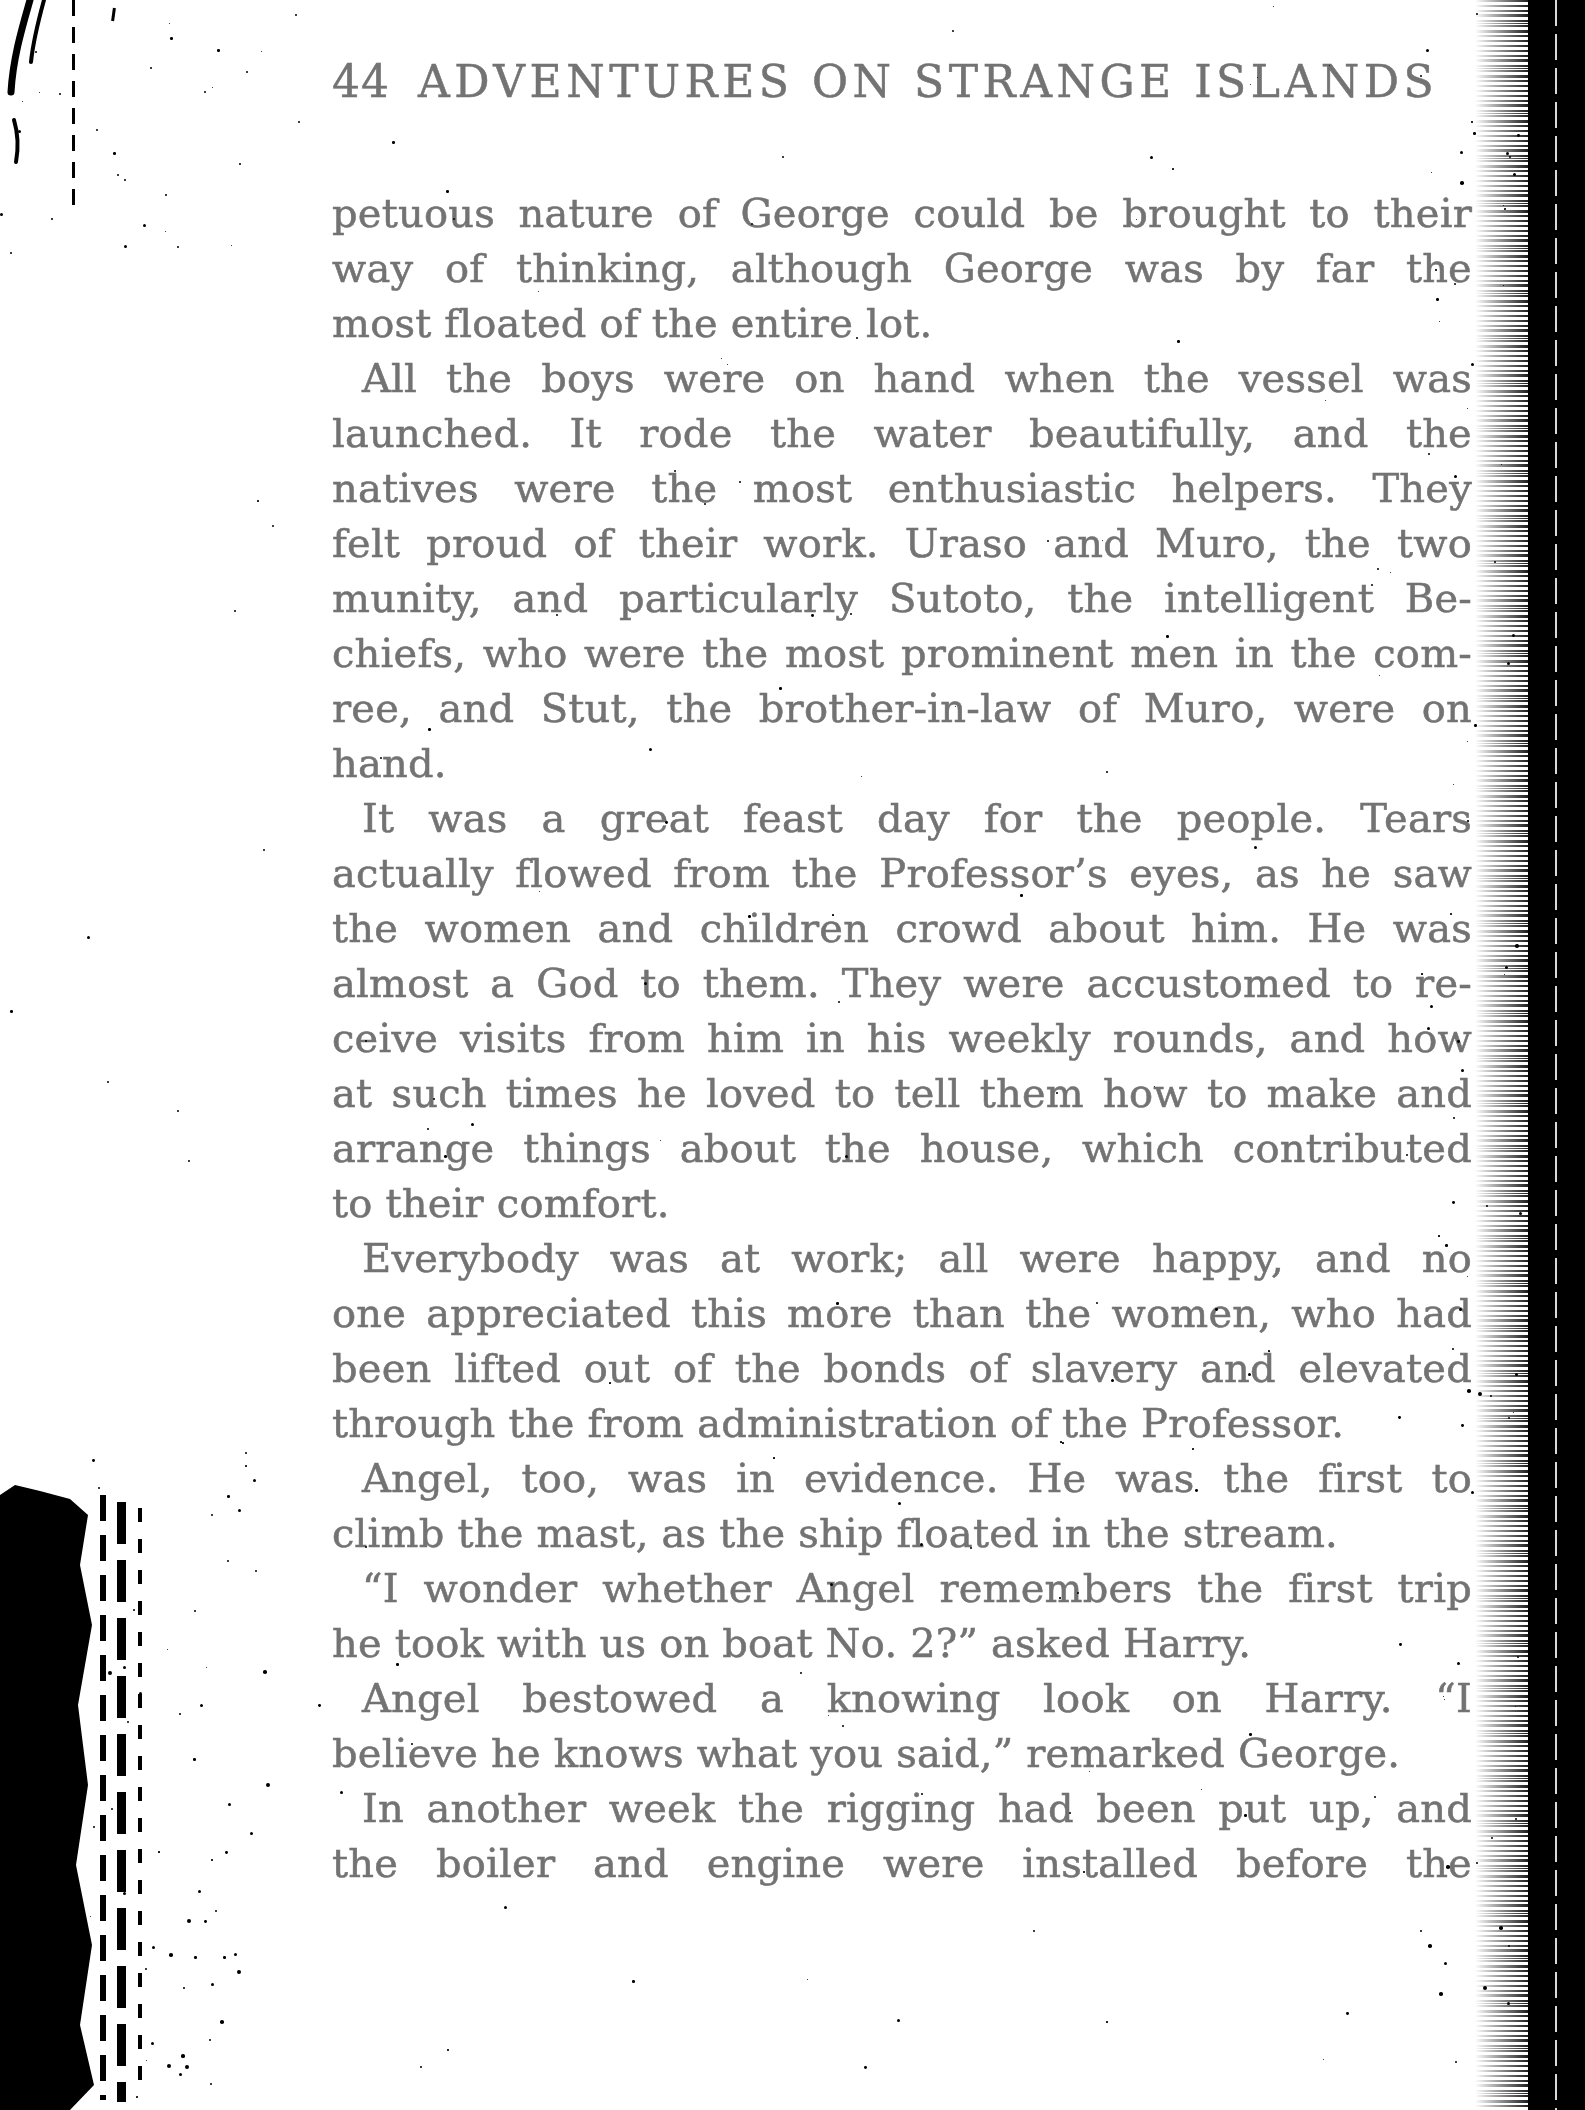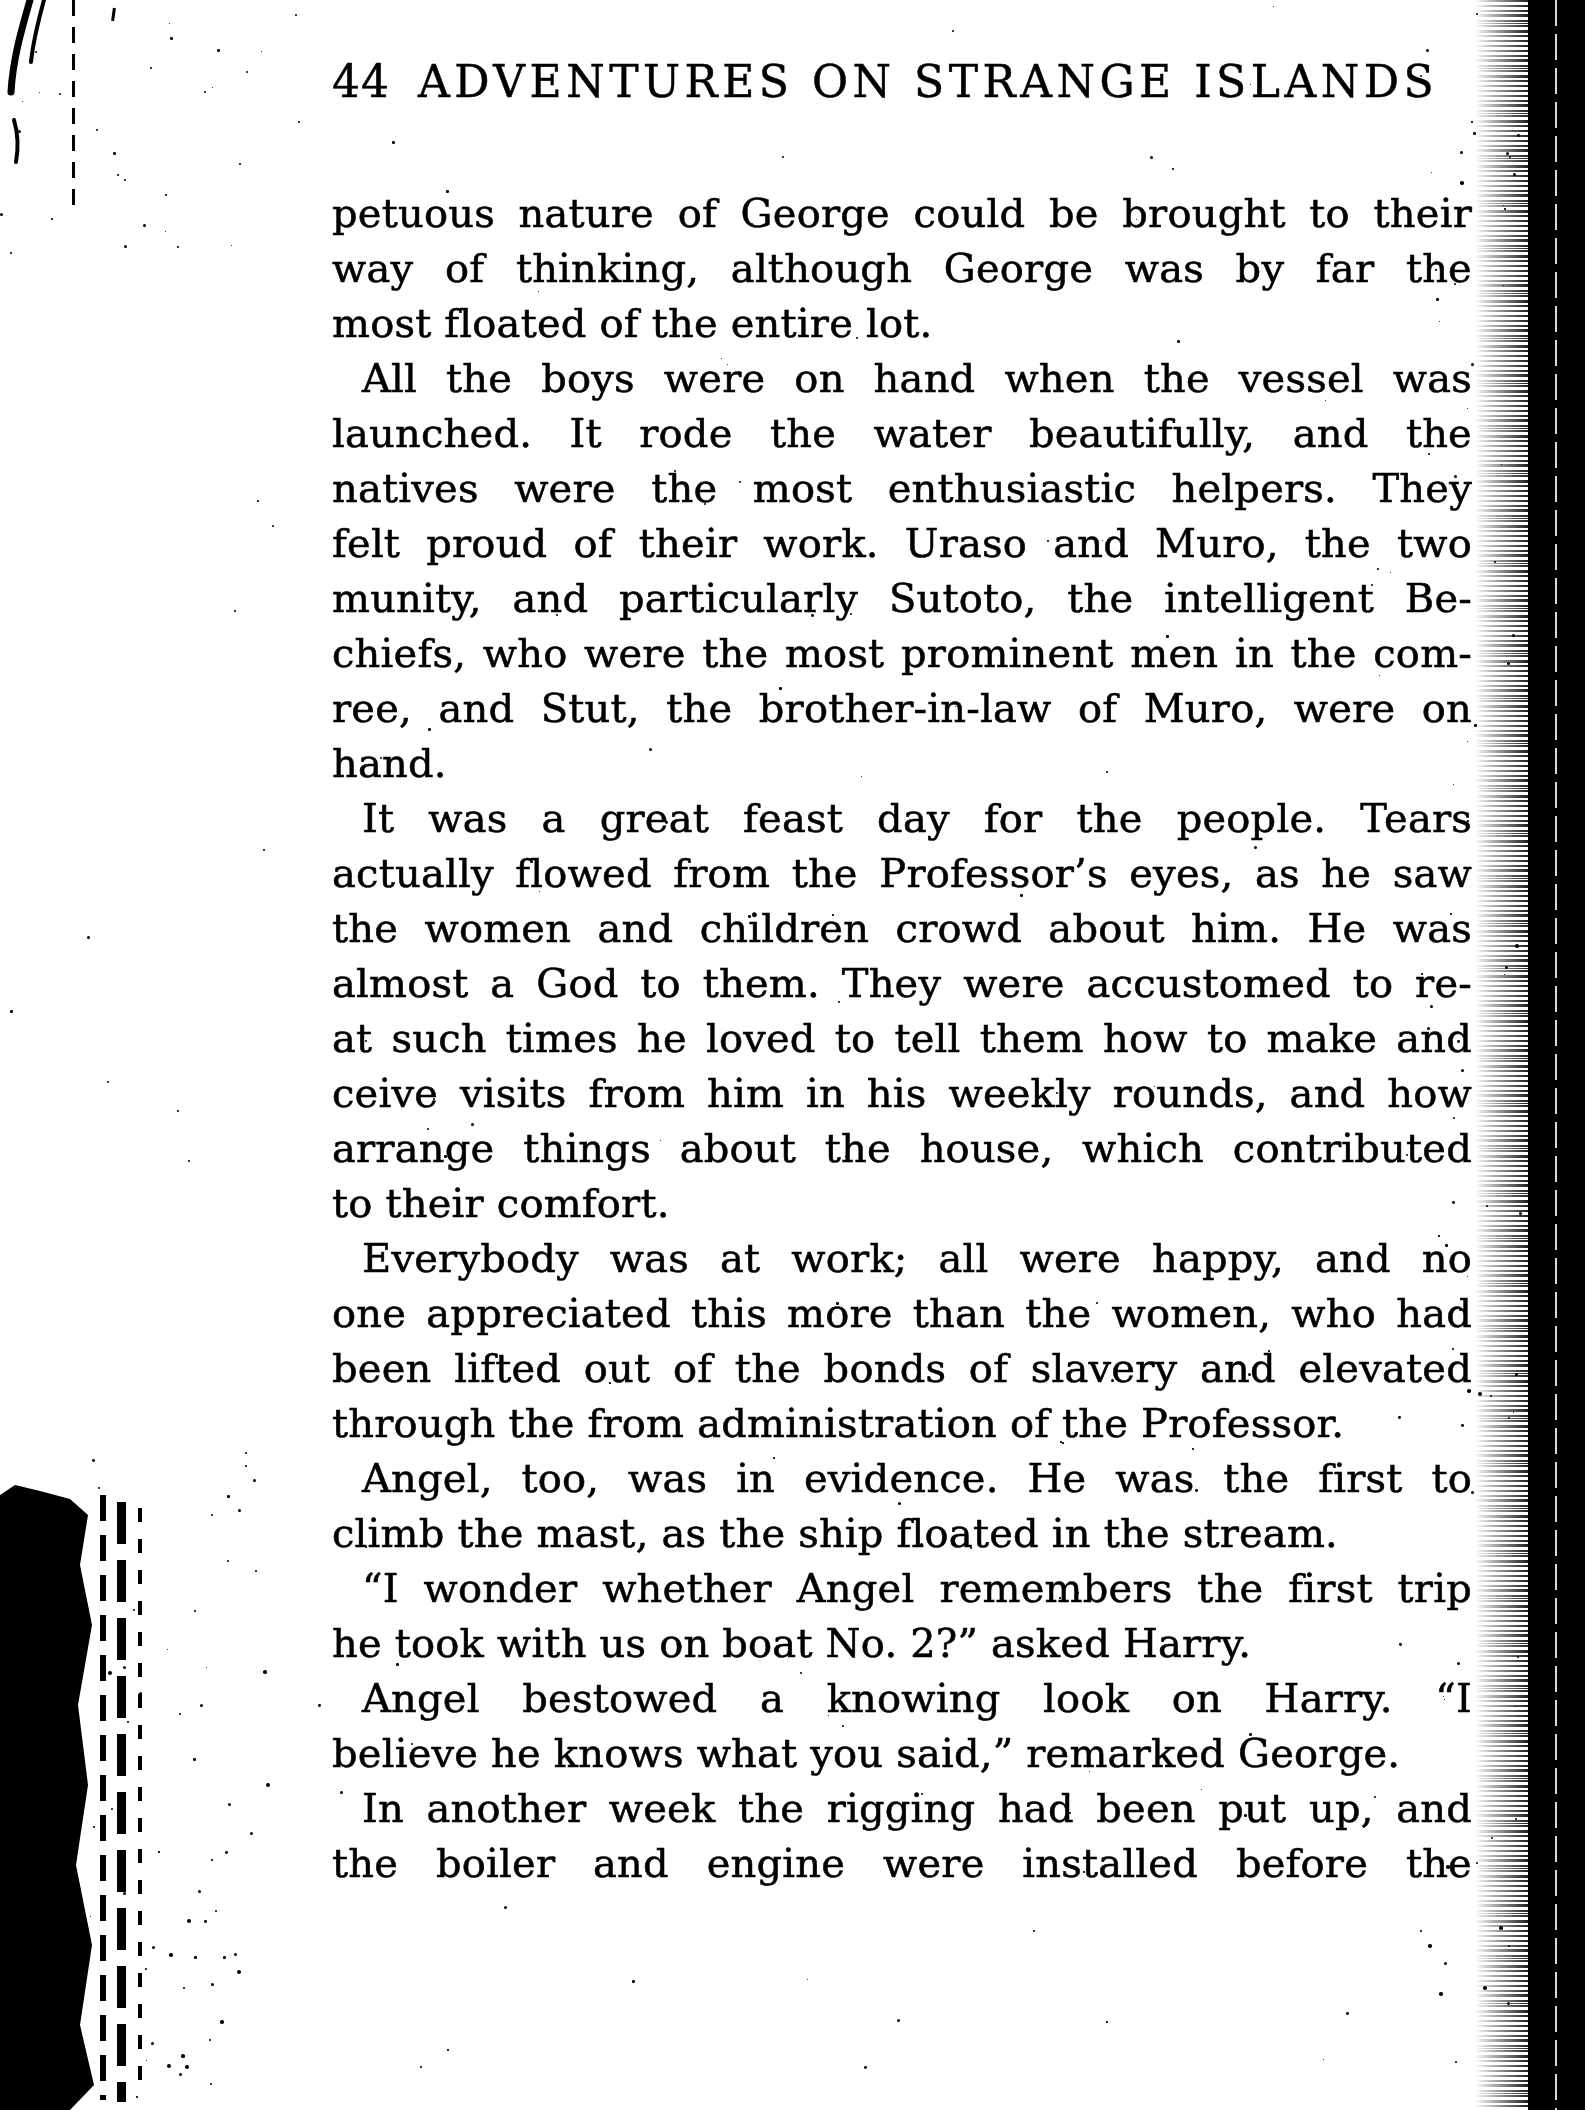--- a/index.html
+++ b/index.html
@@ -2,21 +2,21 @@
 <html><head>
 <meta charset="utf-8">
 <style>
   html,body{margin:0;padding:0;background:#ffffff;}
   .page{
     position:relative;
     width:1585px;height:2110px;
     background:#ffffff;
     overflow:hidden;
     font-family:"DejaVu Serif","Liberation Serif",serif;
-    color:#000000;
+    color:#737373;
   }
   
   .header{
     position:absolute;left:332px;top:60px;
     display:flex;align-items:baseline;
     font-size:44px;line-height:1;
     white-space:nowrap;
     -webkit-text-stroke:0.5px currentColor;
   }
   .pagenum{letter-spacing:1px;}
@@ -100,22 +100,22 @@
         <div class="line">munity, and particularly Sutoto, the intelligent Be-</div>
         <div class="line">chiefs, who were the most prominent men in the com-</div>
         <div class="line">ree, and Stut, the brother-in-law of Muro, were on</div>
         <div class="line rag">hand.</div>
       </div>
       <div class="para indent">
         <div class="line">It was a great feast day for the people.  Tears</div>
         <div class="line">actually flowed from the Professor’s eyes, as he saw</div>
         <div class="line">the women and children crowd about him.  He was</div>
         <div class="line">almost a God to them.  They were accustomed to re-</div>
+        <div class="line">ceive visits from him in his weekly rounds, and how</div>
         <div class="line">at such times he loved to tell them how to make and</div>
-        <div class="line">ceive visits from him in his weekly rounds, and how</div>
         <div class="line">arrange things about the house, which contributed</div>
         <div class="line rag">to their comfort.</div>
       </div>
       <div class="para indent">
         <div class="line">Everybody was at work; all were happy, and no</div>
         <div class="line">one appreciated this more than the women, who had</div>
         <div class="line">been lifted out of the bonds of slavery and elevated</div>
         <div class="line rag">through the from administration of the Professor.</div>
       </div>
       <div class="para indent">

